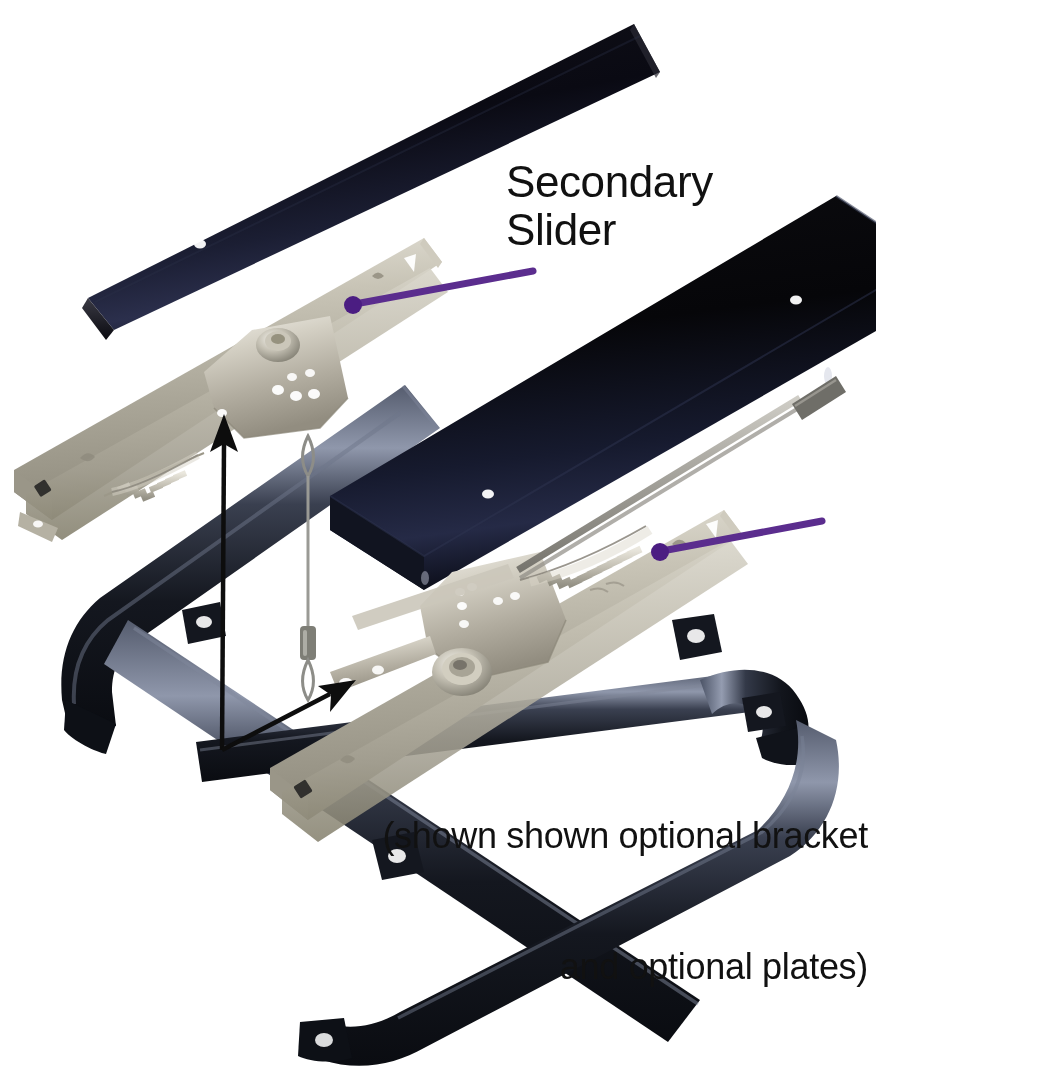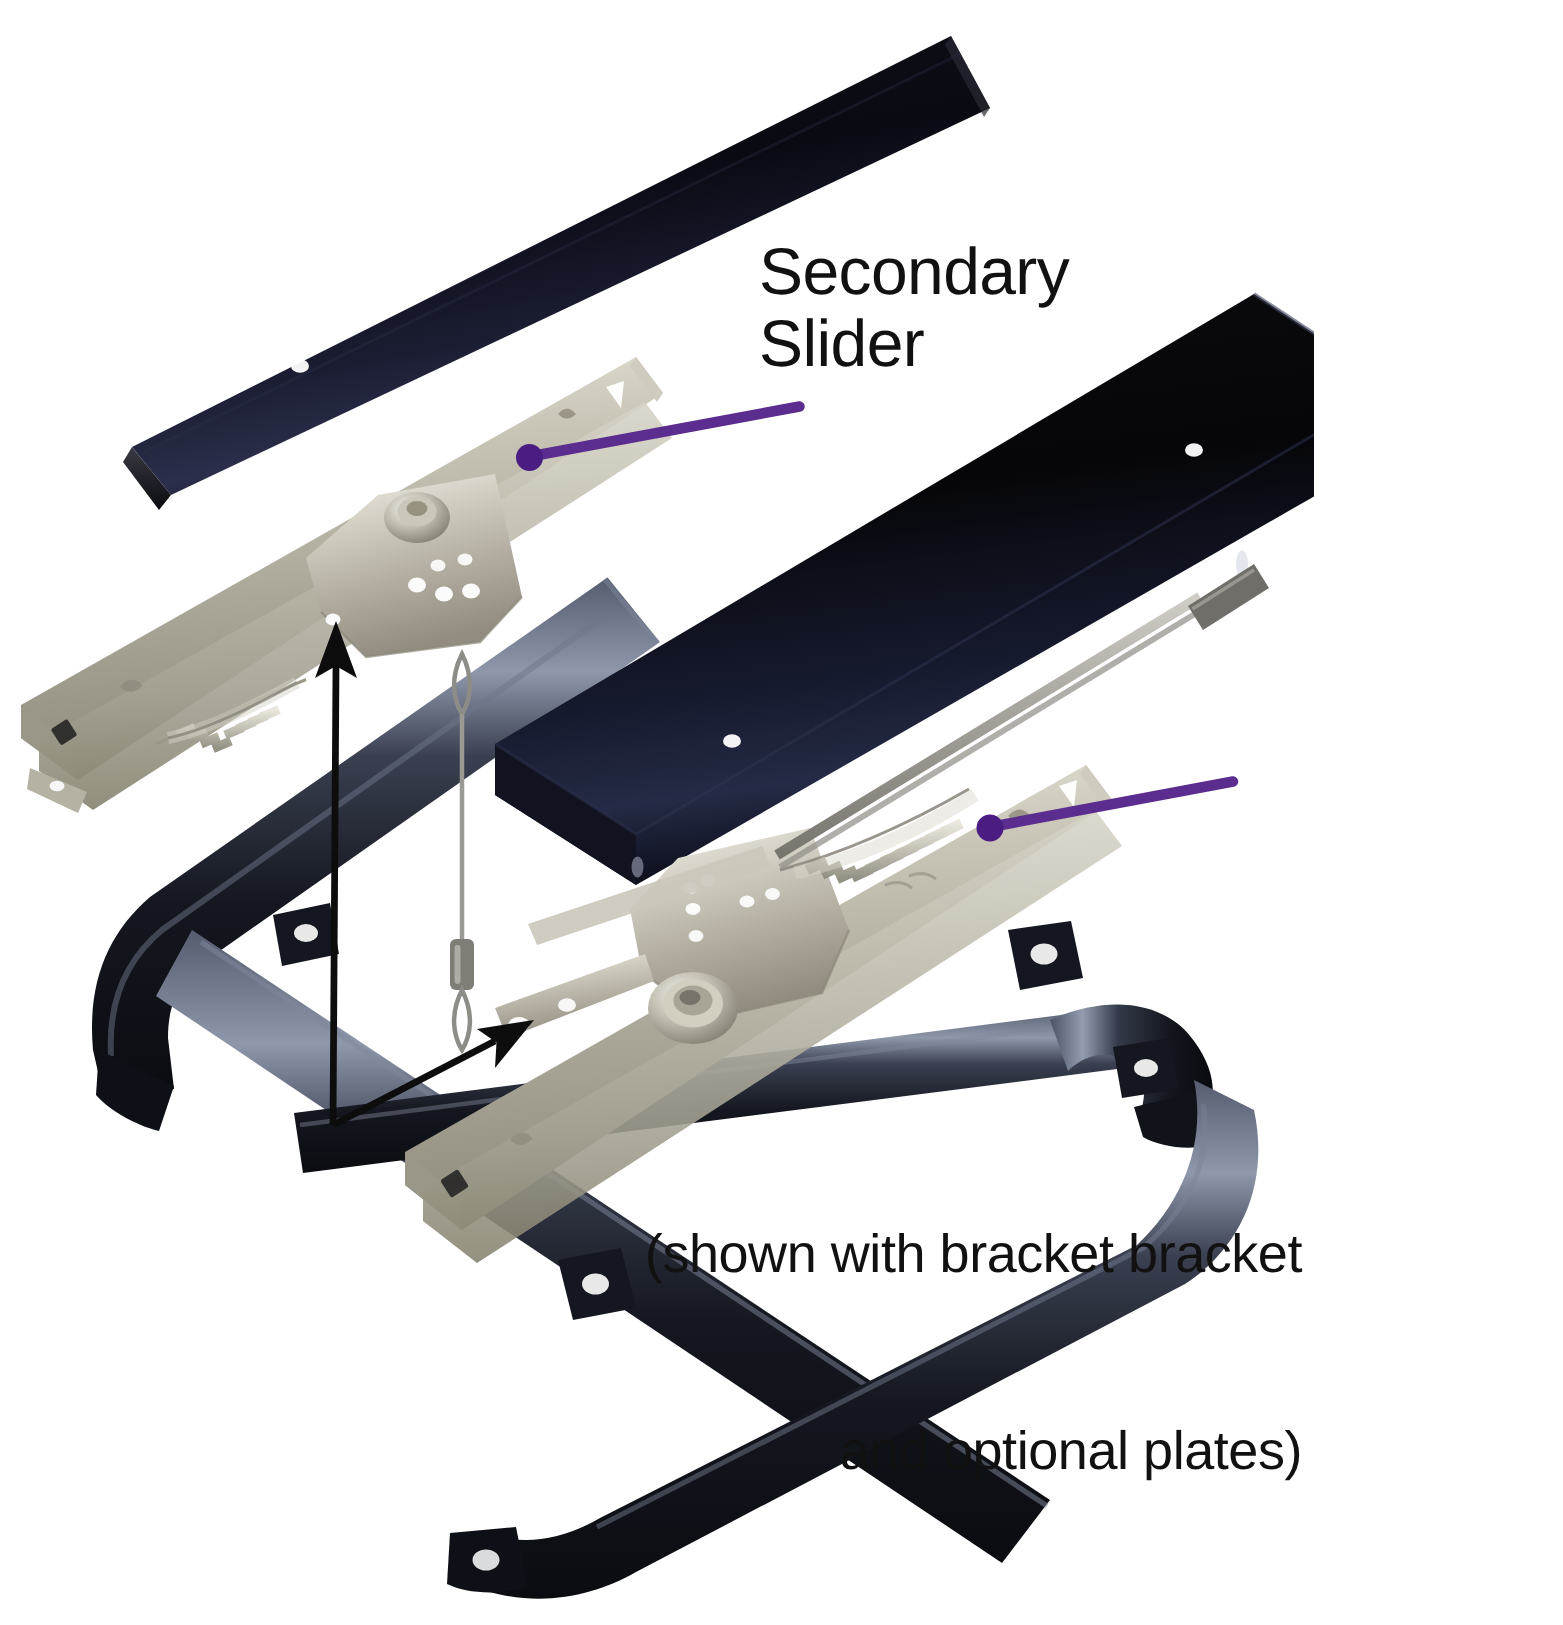--- a/index.html
+++ b/index.html
@@ -318,17 +318,17 @@
       <line x1="662" y1="551" x2="822" y2="521" stroke="#5b2d8e" stroke-width="7" stroke-linecap="round"></line>
       <circle cx="660" cy="552" r="9" fill="#4b1d82"></circle>
     </g>
   </svg>
 
   <div class="callout-label" id="label-secondary"><span>Secondary</span>
 <span>Slider</span></div>
 
 
   <div id="caption">
-    <span class="cap-line">(shown with bracket bracket</span>
+    <span class="cap-line">(shown shown optional bracket</span>
     <span class="cap-line">and optional plates)</span>
   </div>
 
 </div>
 
 </body></html>

